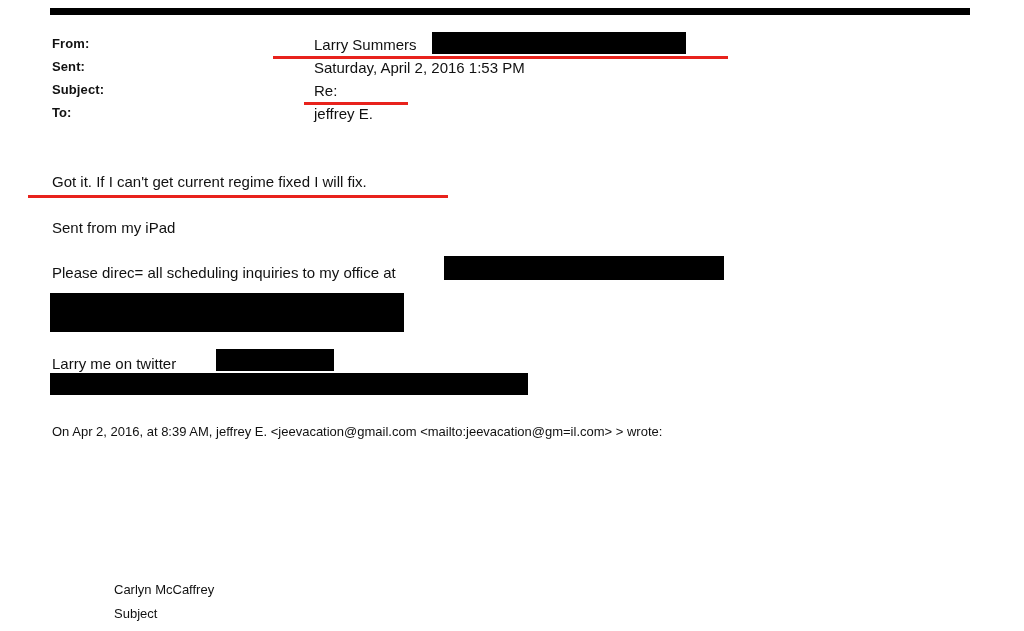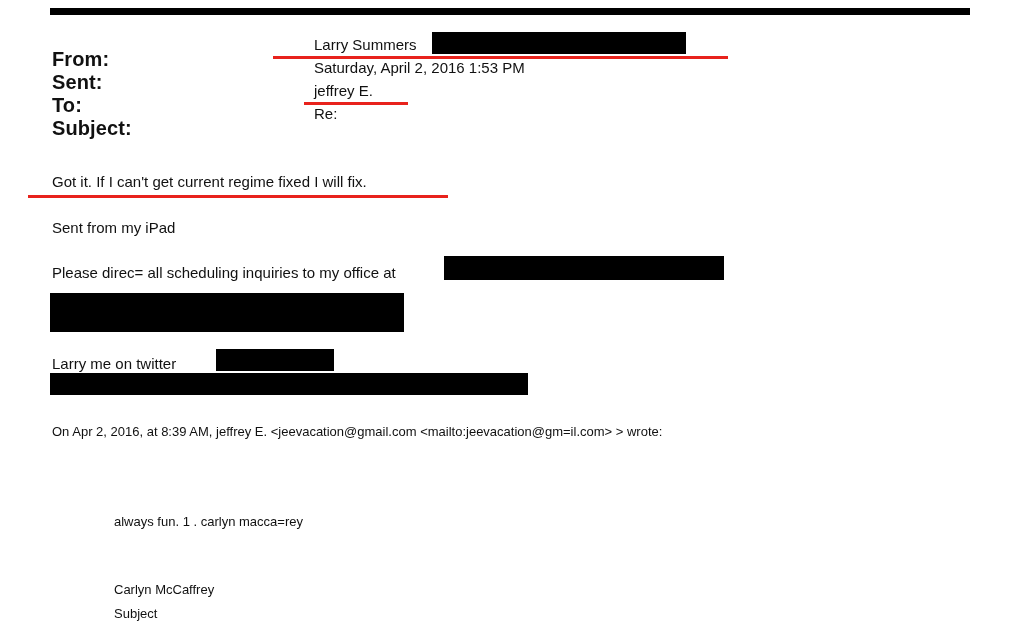--- a/index.html
+++ b/index.html
@@ -41,23 +41,22 @@
   .hdr-row {
     position: relative;
     height: 23px;
     font-size: 15px;
   }
   .hdr-label {
     position: absolute;
     left: 0;
     top: 0;
     font-weight: bold;
-    font-size: 20px;
+    font-size: 13px;
     letter-spacing: 0.1px;
-    margin-top: 12px;
   }
   .hdr-value {
     position: absolute;
     left: 262px;
     top: 0;
     font-size: 15px;
     white-space: nowrap;
     text-align: right;
   }
 
@@ -95,26 +94,26 @@
   <div class="hdr">
     <div class="hdr-row">
       <span class="hdr-label">From:</span>
       <span class="hdr-value">Larry Summers</span>
     </div>
     <div class="hdr-row">
       <span class="hdr-label">Sent:</span>
       <span class="hdr-value">Saturday, April 2, 2016 1:53 PM</span>
     </div>
     <div class="hdr-row">
+      <span class="hdr-label">Subject:</span>
+      <span class="hdr-value">Re:</span>
+    </div>
+    <div class="hdr-row">
       <span class="hdr-label">To:</span>
       <span class="hdr-value">jeffrey E.</span>
-    </div>
-    <div class="hdr-row">
-      <span class="hdr-label">Subject:</span>
-      <span class="hdr-value">Re:</span>
     </div>
   </div>
 
   <div class="redact" style="left:432px; top:32px; width:254px; height:22px;"></div>
 
   <div class="redline" style="left:273px; top:56px; width:455px;"></div>
 
   <div class="redline" style="left:304px; top:102px; width:104px;"></div>
 
   <div class="body-text" style="left:52px; top:173px;">Got it.  If I can't get current regime fixed  I will fix.</div>
@@ -125,17 +124,16 @@
   <div class="body-text" style="left:52px; top:264px;">Please direc= all scheduling inquiries to my office at</div>
   <div class="redact" style="left:444px; top:256px; width:280px; height:24px;"></div>
   <div class="redact" style="left:50px; top:293px; width:354px; height:39px;"></div>
 
   <div class="body-text" style="left:52px; top:355px;">Larry me on twitter</div>
   <div class="redact" style="left:216px; top:349px; width:118px; height:22px;"></div>
   <div class="redact" style="left:50px; top:373px; width:478px; height:22px;"></div>
 
   <div class="quote-text" style="left:52px; top:424px;">On Apr 2, 2016, at 8:39 AM, jeffrey E. &lt;jeevacation@gmail.com &lt;mailto:jeevacation@gm=il.com&gt; &gt; wrote:</div>
 
-  <div class="quote-text" style="left:114px; top:514px;">always fun.   1  . carlyn macca=rey</div>
   <div class="quote-text" style="left:114px; top:582px;">Carlyn McCaffrey</div>
   <div class="quote-text" style="left:114px; top:606px;">Subject</div>
 
 </div>
 
 </body></html>

